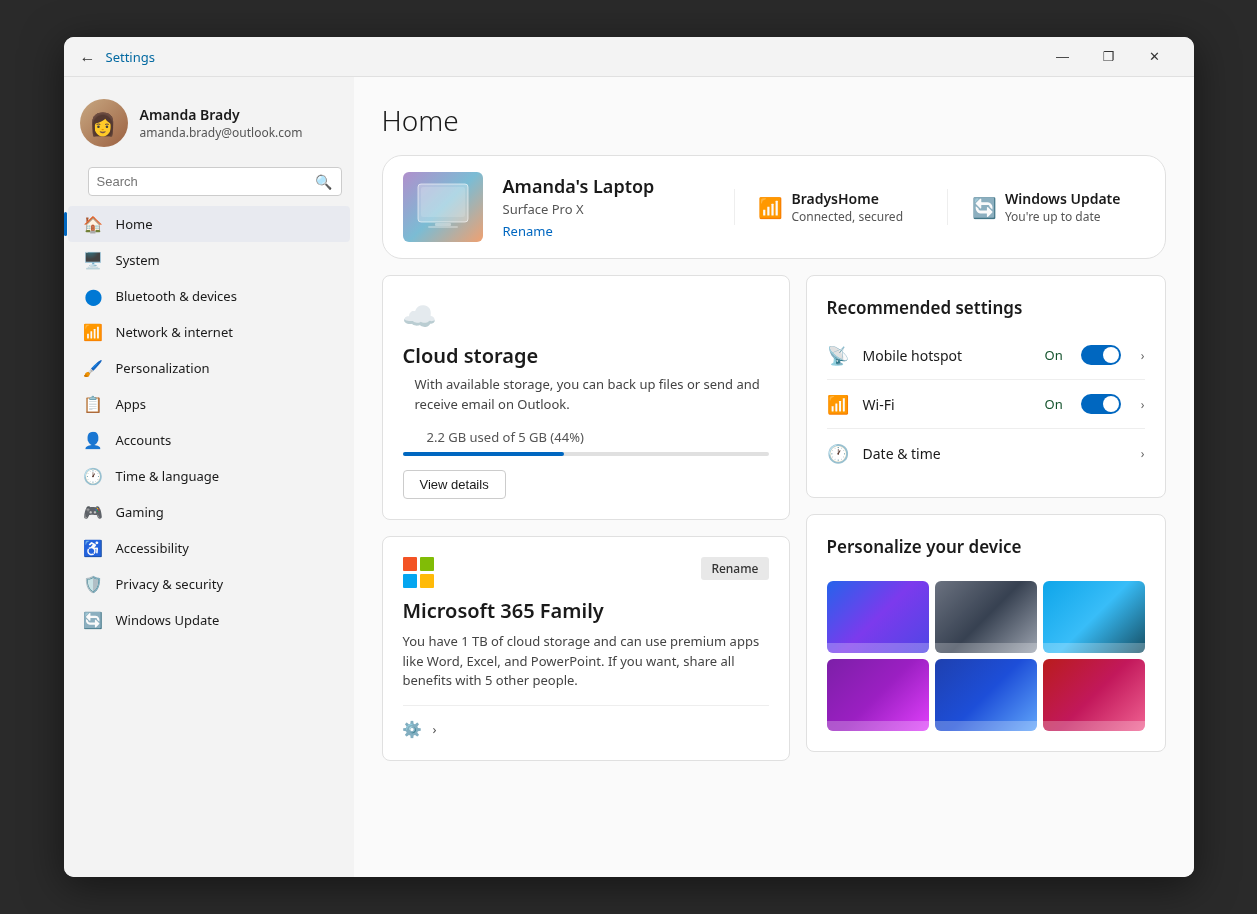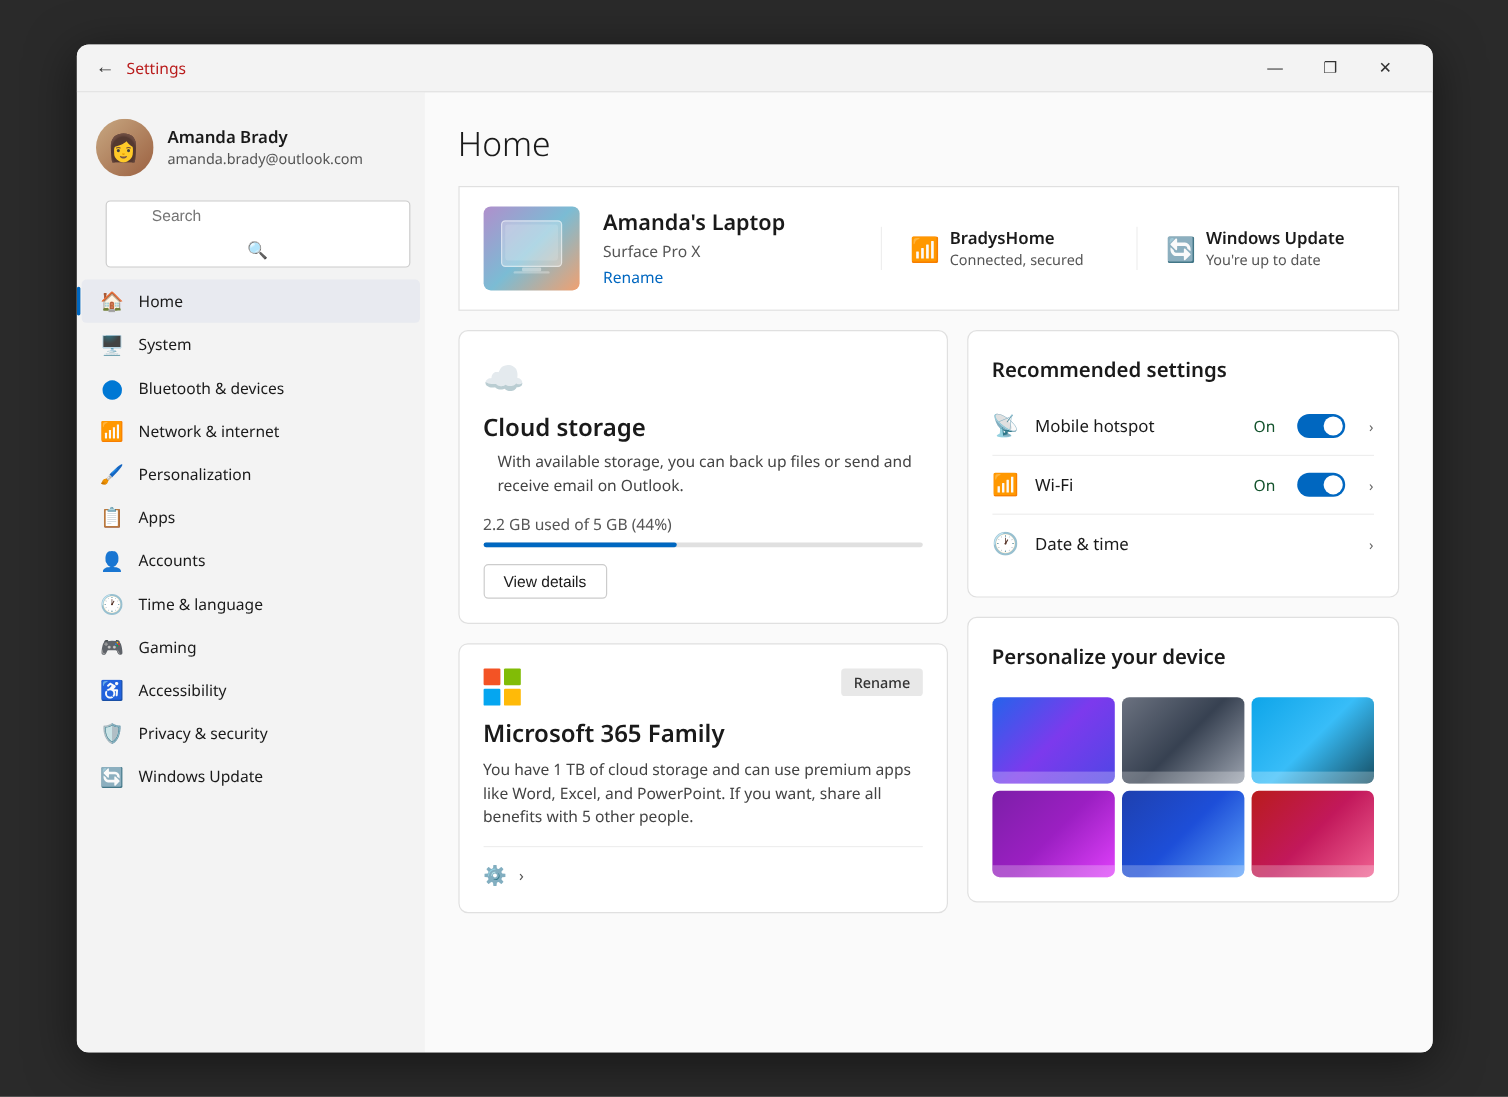--- a/index.html
+++ b/index.html
@@ -33,21 +33,21 @@
     .titlebar-back {
       font-size: 16px;
       cursor: pointer;
       color: #333;
       margin-right: 10px;
       background: none;
       border: none;
     }
     .titlebar-title {
       font-size: 13px;
-      color: #b91c1c;
+      color: #0369a1;
     }
     .titlebar-controls {
       margin-left: auto;
       display: flex;
       gap: 0;
     }
     .titlebar-btn {
       width: 46px;
       height: 32px;
       background: none;
@@ -101,22 +101,21 @@
     .sidebar-user-name { font-size: 14px; font-weight: 600; color: #1a1a1a; }
     .sidebar-user-email { font-size: 12px; color: #555; }
     .sidebar-search {
       margin: 4px 12px 10px 24px;
       display: flex;
       align-items: center;
       background: white;
       border: 1px solid #ccc;
       border-radius: 4px;
       padding: 4px 8px;
-      gap: 12px;
-      flex-direction: column;
+      gap: 0;
     }
     .sidebar-search input {
       border: none;
       outline: none;
       font-size: 13px;
       background: transparent;
       flex: 1;
       color: #333;
     }
     .sidebar-search-icon { color: #555; font-size: 14px; }
@@ -158,21 +157,21 @@
       flex: 1;
       background: #fafafa;
       overflow-y: auto;
       padding: 24px 28px;
     }
     .main-title { font-size: 28px; font-weight: 300; color: #1a1a1a; margin-bottom: 16px; }
     
     .device-card {
       background: white;
       border: 1px solid #e0e0e0;
-      border-radius: 0;
+      border-radius: 20px;
       padding: 16px 20px;
       display: flex;
       align-items: center;
       gap: 20px;
       margin-bottom: 16px;
     }
     .device-image {
       width: 80px;
       height: 70px;
       background: linear-gradient(135deg, #b08fcc, #7bbcd4, #f0a070);
@@ -214,21 +213,21 @@
     
     .card {
       background: white;
       border: 1px solid #e0e0e0;
       border-radius: 8px;
       padding: 20px;
     }
     .cloud-icon { font-size: 28px; color: #0078d4; margin-bottom: 8px; }
     .card-title { font-size: 20px; font-weight: 600; color: #1a1a1a; margin-bottom: 6px; }
     .card-desc { font-size: 13px; color: #444; margin-bottom: 14px; line-height: 1.5; margin-left: 12px; }
-    .storage-info { font-size: 13px; font-weight: 600; color: #1a1a1a; margin-bottom: 6px; }
+    .storage-info { font-size: 13px; font-weight: 600; color: #1a1a1a; margin-bottom: 6px; margin-left: 24px; }
     .storage-info span { font-weight: 400; color: #555; }
     .progress-bar-bg {
       height: 4px;
       background: #e0e0e0;
       border-radius: 2px;
       margin-bottom: 14px;
     }
     .progress-bar-fill {
       height: 100%;
       background: #0067c0;

